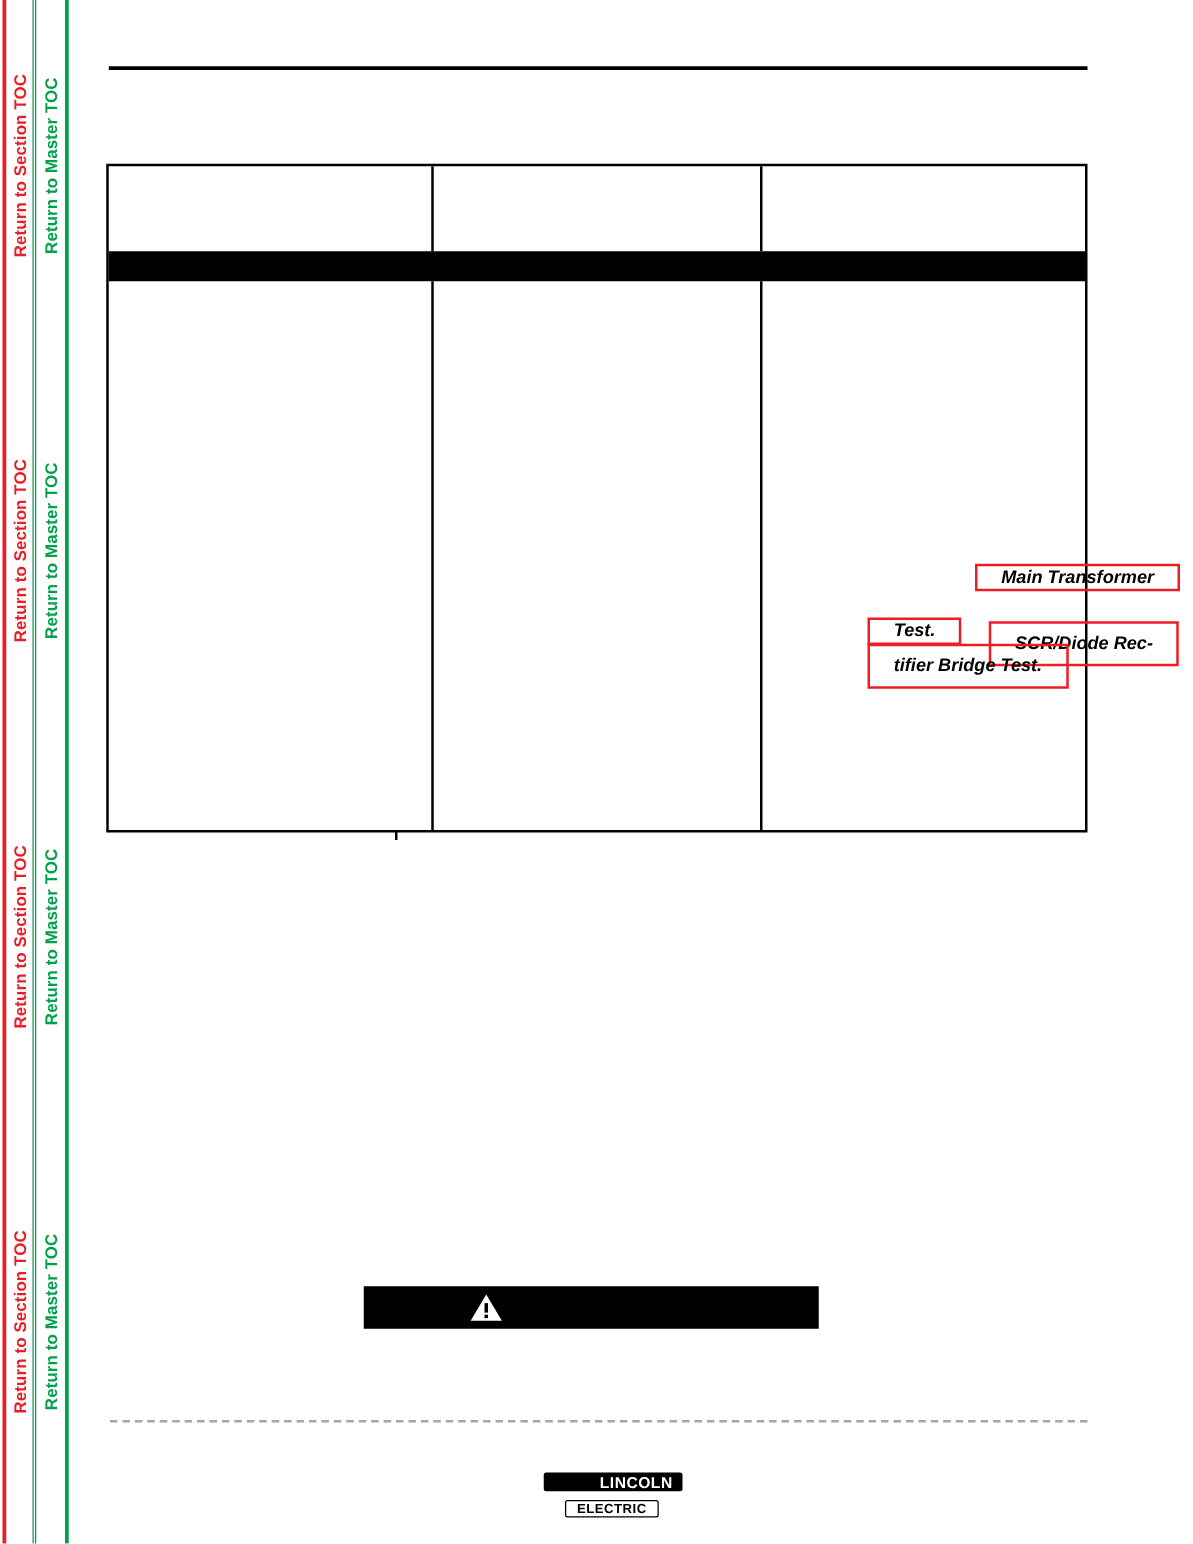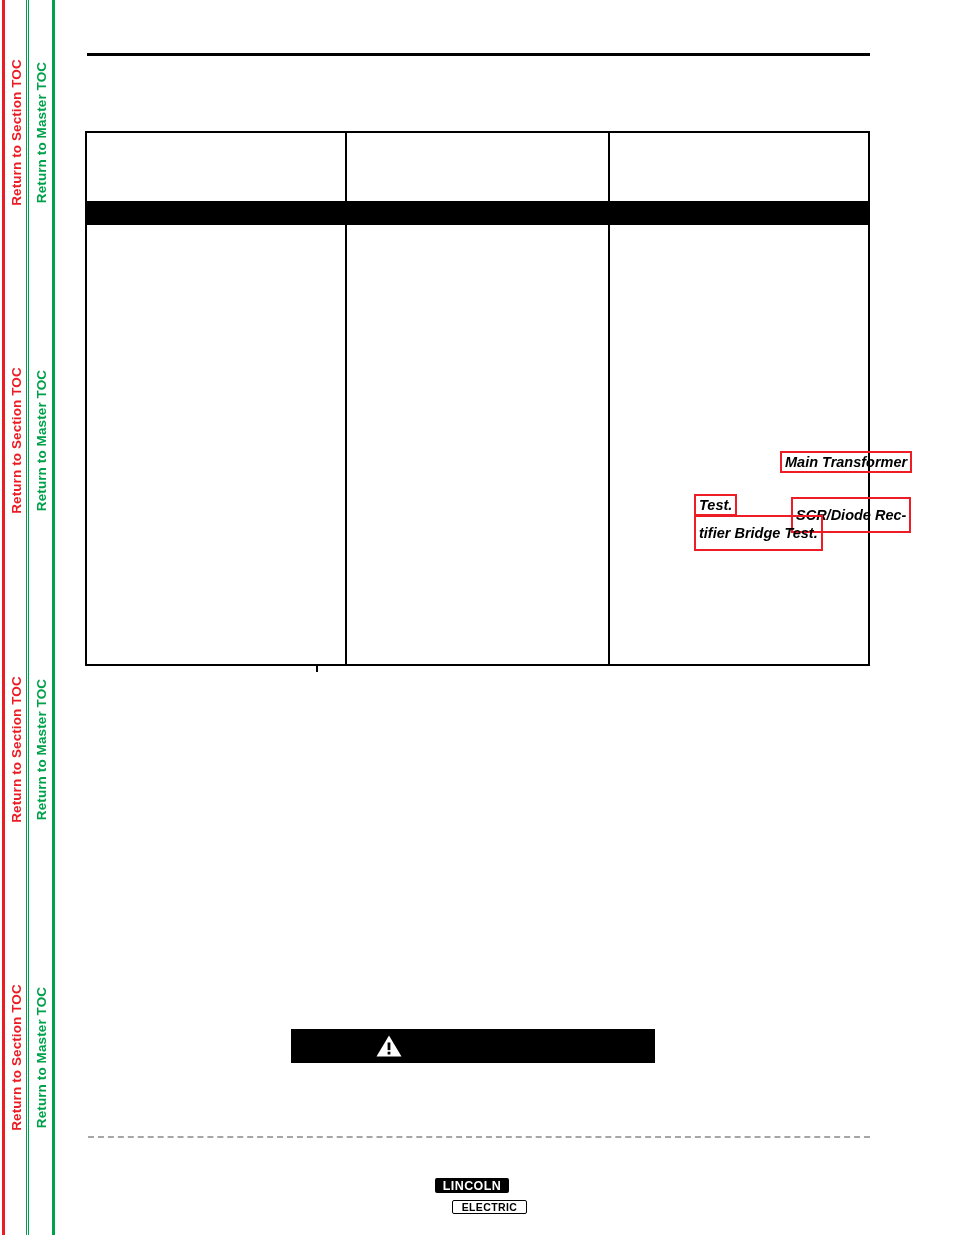--- a/index.html
+++ b/index.html
@@ -156,21 +156,21 @@
     background: transparent;
     color: #000000;
     font-family: "Liberation Sans", sans-serif;
     font-style: italic;
     font-weight: bold;
     font-size: 14.5px;
     line-height: 1;
     white-space: nowrap;
     display: flex;
     align-items: center;
-    padding: 0 3px;
+    padding: 0 19px;
     cursor: pointer;
   }
   #link-main-transformer-1 { left: 722px; top: 451px; height: 22px; }
   #link-main-transformer-2 { left: 636px; top: 494px; height: 22px; }
   #link-scr-bridge-1       { left: 733px; top: 497px; height: 36px; }
   #link-scr-bridge-2       { left: 636px; top: 515px; height: 36px; }
 
   
   #warning-banner {
     position: absolute;
@@ -227,20 +227,21 @@
     background: #000000;
     border-radius: 2px;
     color: #ffffff;
     font-size: 12.5px;
     font-weight: bold;
     letter-spacing: 0.4px;
     display: flex;
     align-items: center;
     justify-content: center;
     font-family: "Liberation Sans", sans-serif;
+    padding-left: 37px;
   }
   #logo-electric {
     position: absolute;
     left: 17px;
     top: 22px;
     width: 75px;
     height: 14px;
     background: #ffffff;
     border: 1px solid #000000;
     border-radius: 2px;

